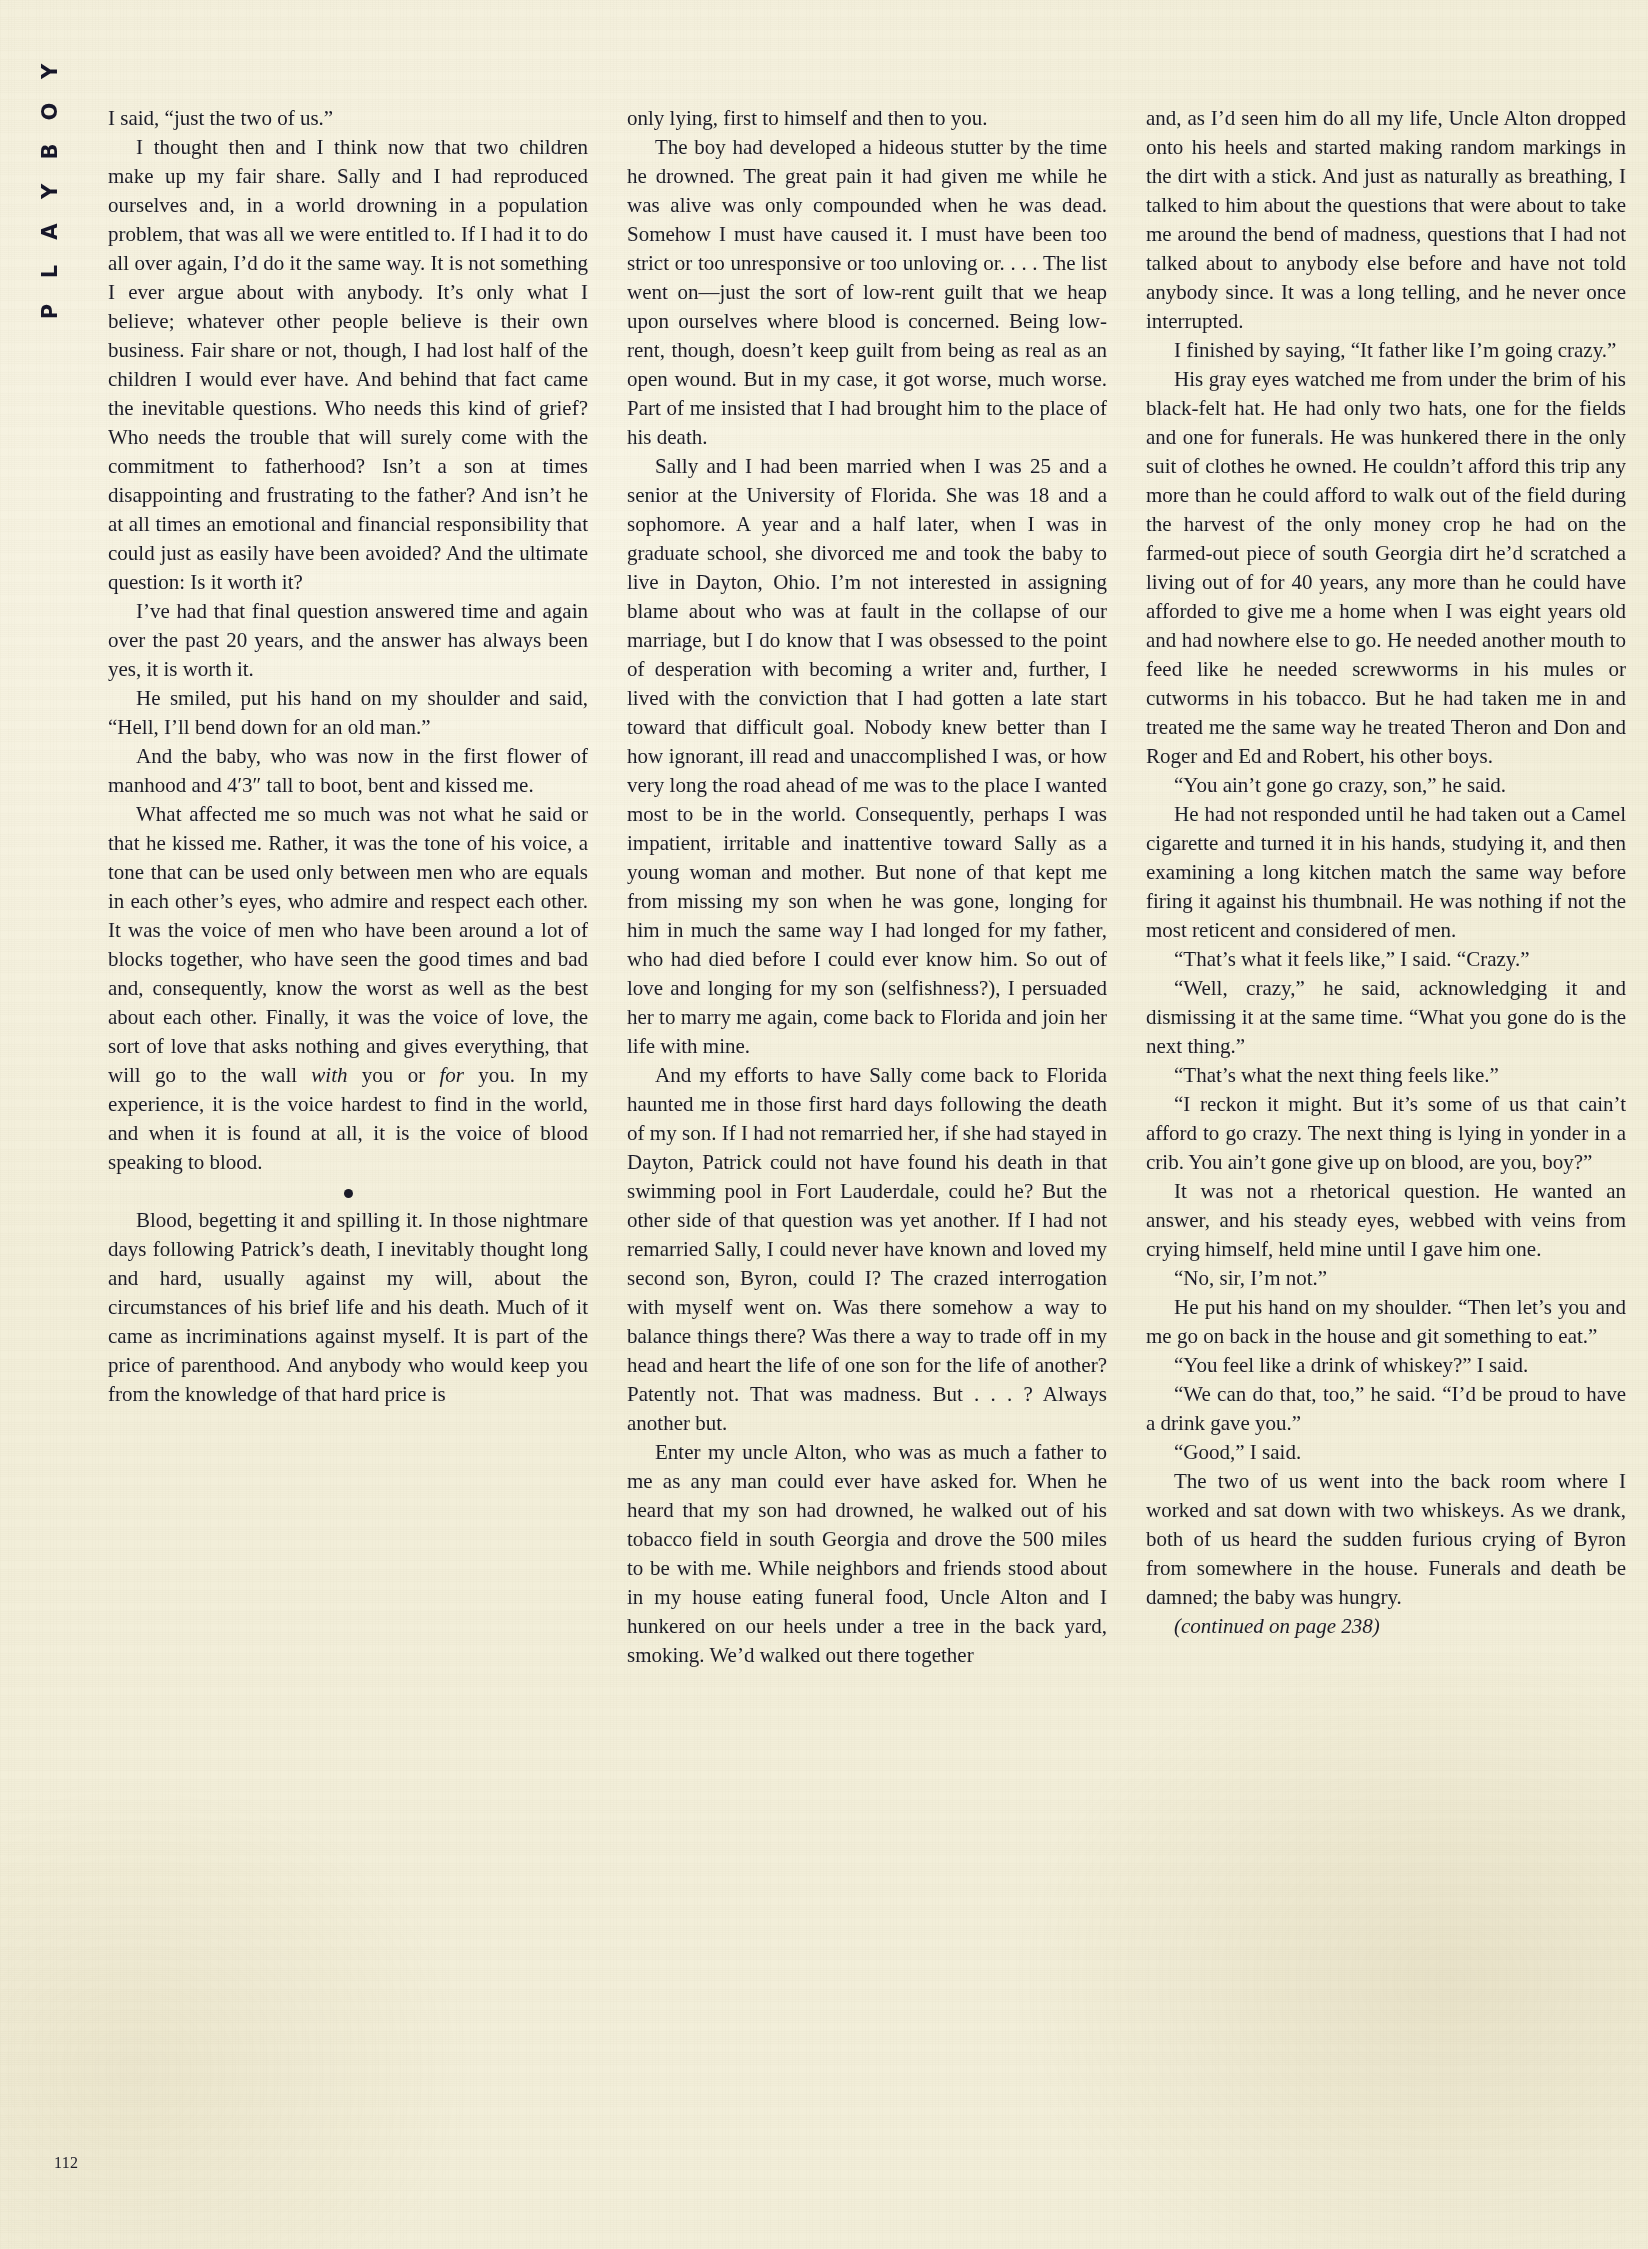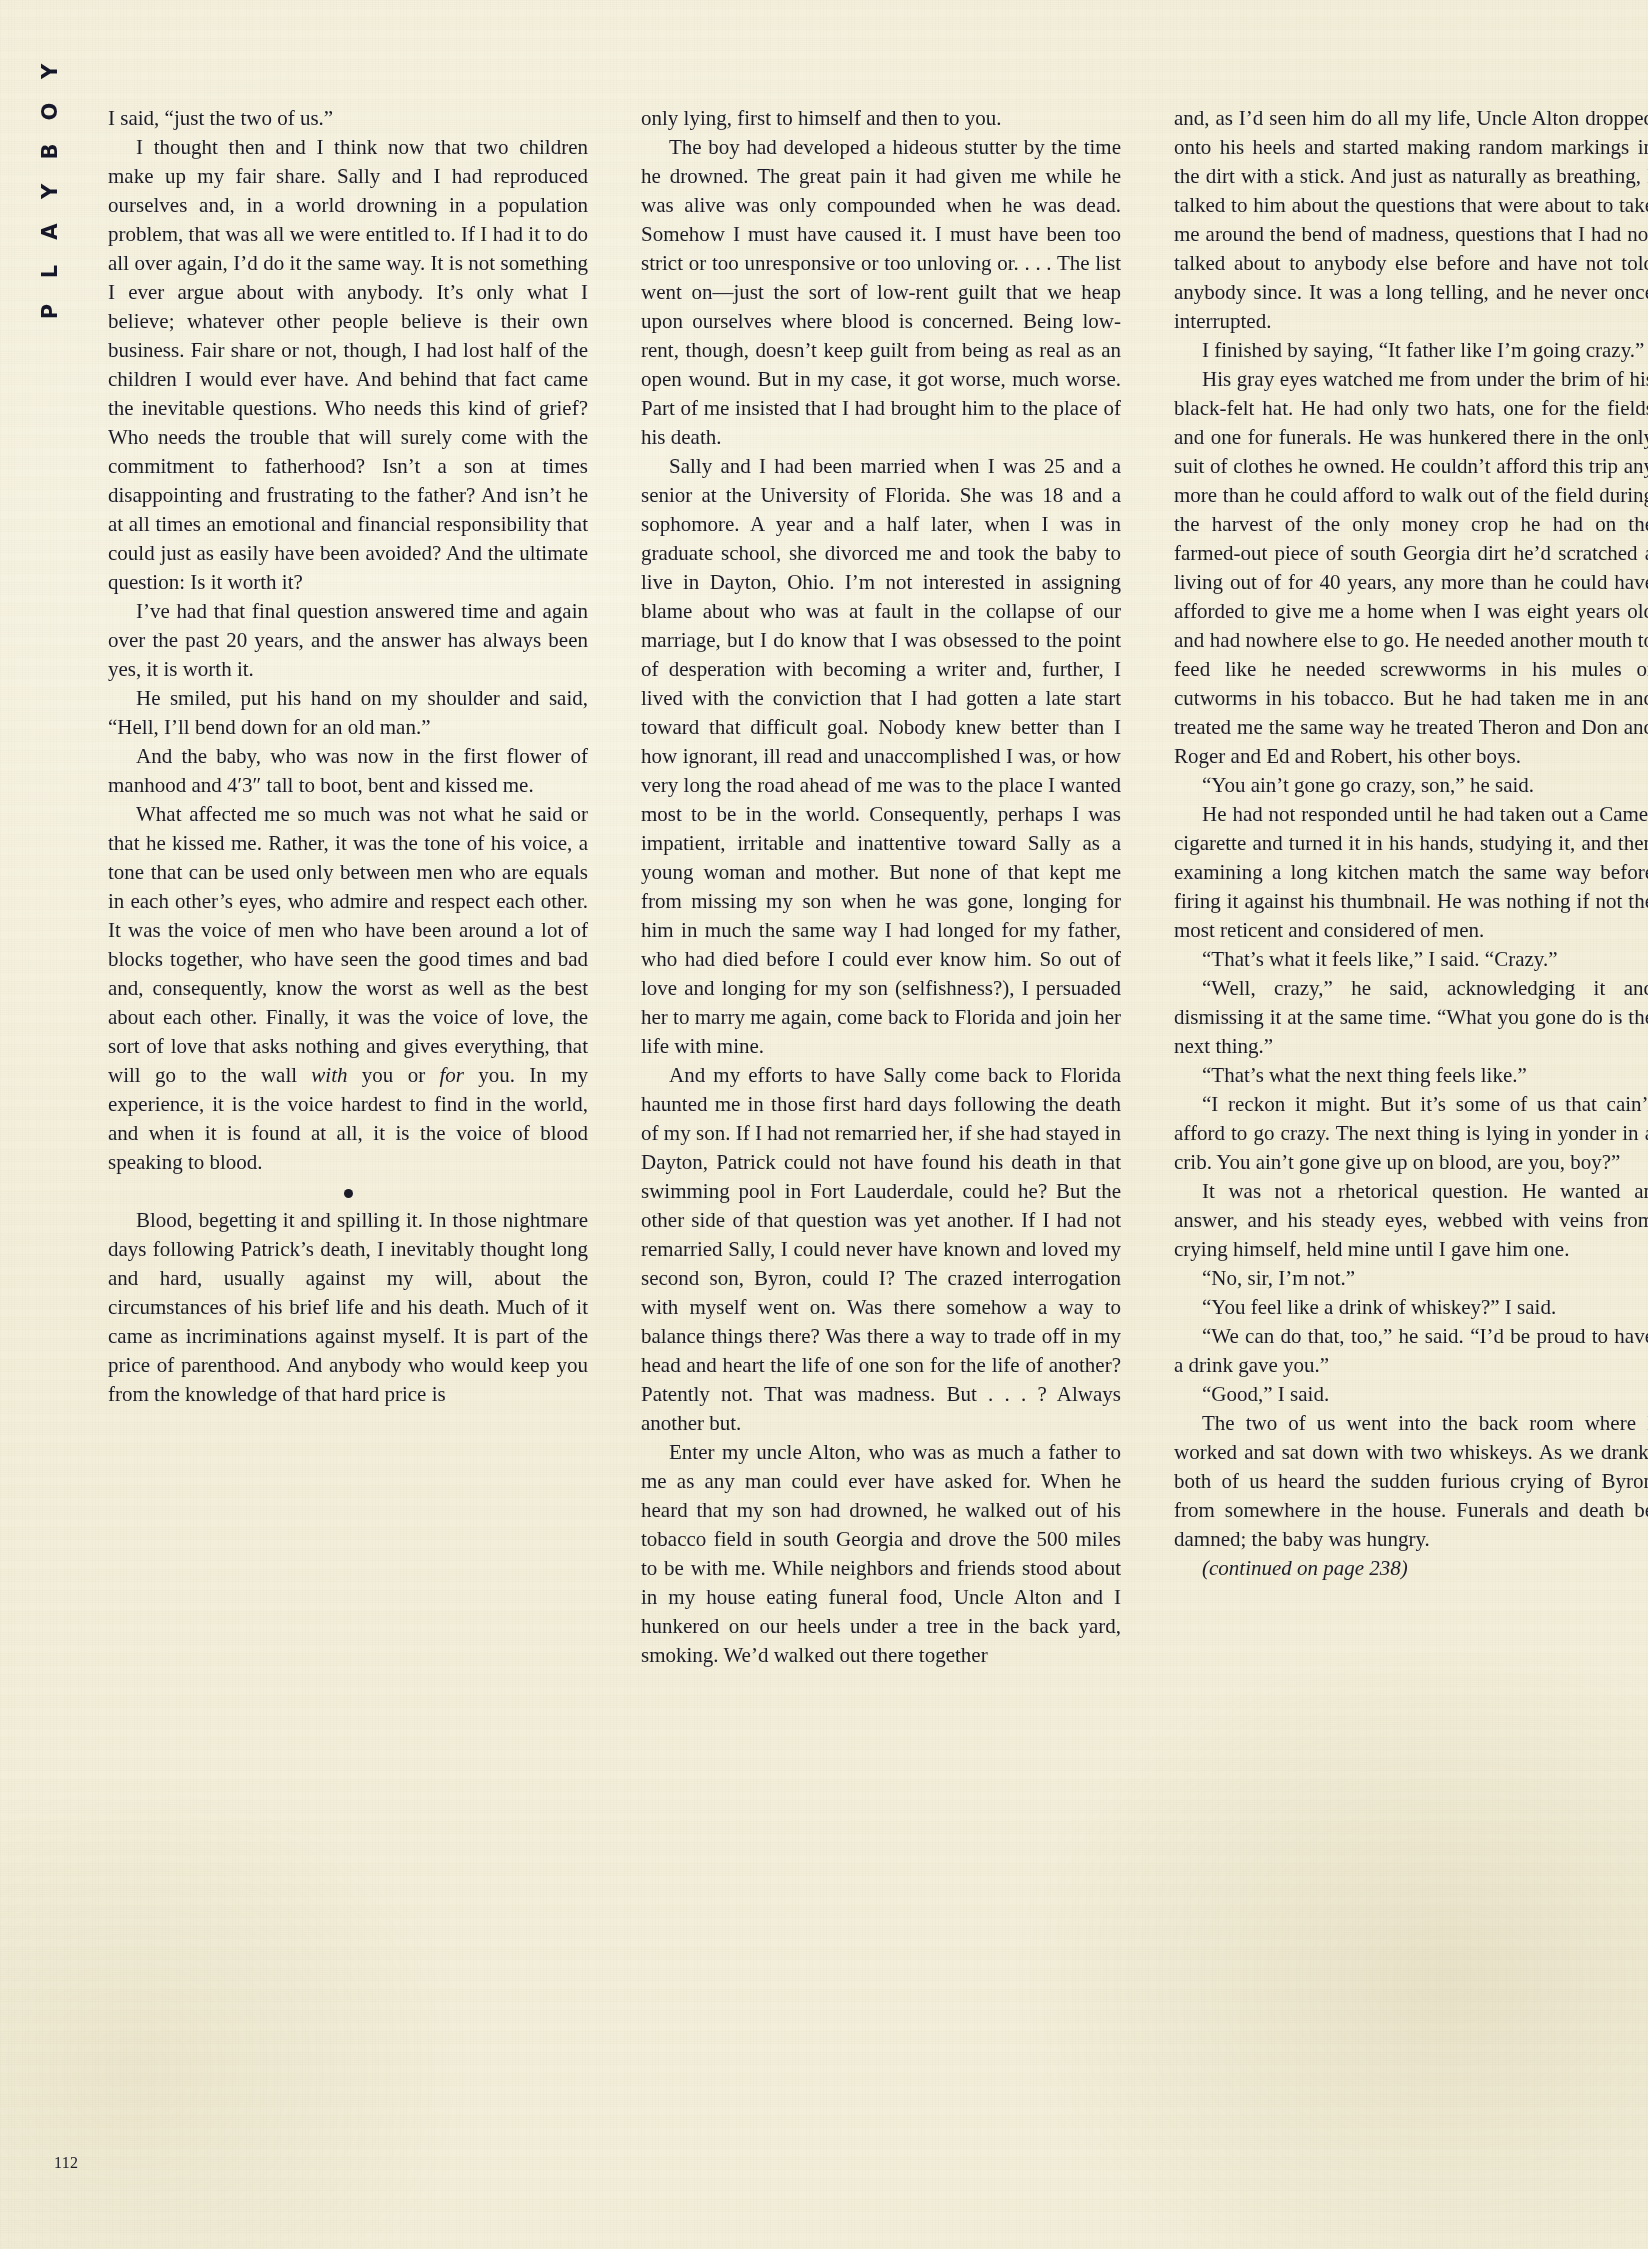--- a/index.html
+++ b/index.html
@@ -70,21 +70,21 @@
   }
 
   
   .columns {
     position: absolute;
     left: 108px;
     top: 104px;
     width: 1447px;
     height: 2055px;
     display: flex;
-    gap: 53px;
+    gap: 39px;
     z-index: 3;
   }
   .col {
     width: 480px;
     flex: 0 0 480px;
   }
 
   .col p {
     margin: 0;
     text-align: justify;
@@ -184,20 +184,21 @@
       <p>I finished by saying, “It father like I’m going crazy.”</p>
       <p>His gray eyes watched me from under the brim of his black-felt hat. He had only two hats, one for the fields and one for funerals. He was hunkered there in the only suit of clothes he owned. He couldn’t afford this trip any more than he could afford to walk out of the field during the harvest of the only money crop he had on the farmed-out piece of south Georgia dirt he’d scratched a living out of for 40 years, any more than he could have afforded to give me a home when I was eight years old and had nowhere else to go. He needed another mouth to feed like he needed screwworms in his mules or cutworms in his tobacco. But he had taken me in and treated me the same way he treated Theron and Don and Roger and Ed and Robert, his other boys.</p>
       <p>“You ain’t gone go crazy, son,” he said.</p>
       <p>He had not responded until he had taken out a Camel cigarette and turned it in his hands, studying it, and then examining a long kitchen match the same way before firing it against his thumbnail. He was nothing if not the most reticent and considered of men.</p>
       <p>“That’s what it feels like,” I said. “Crazy.”</p>
       <p>“Well, crazy,” he said, acknowledging it and dismissing it at the same time. “What you gone do is the next thing.”</p>
       <p>“That’s what the next thing feels like.”</p>
       <p>“I reckon it might. But it’s some of us that cain’t afford to go crazy. The next thing is lying in yonder in a crib. You ain’t gone give up on blood, are you, boy?”</p>
       <p>It was not a rhetorical question. He wanted an answer, and his steady eyes, webbed with veins from crying himself, held mine until I gave him one.</p>
       <p>“No, sir, I’m not.”</p>
+      <p>He put his hand on my shoulder. “Then let’s you and me go on back in the house and git something to eat.”</p>
       <p>“You feel like a drink of whiskey?” I said.</p>
       <p>“We can do that, too,” he said. “I’d be proud to have a drink gave you.”</p>
       <p>“Good,” I said.</p>
       <p>The two of us went into the back room where I worked and sat down with two whiskeys. As we drank, both of us heard the sudden furious crying of Byron from somewhere in the house. Funerals and death be damned; the baby was hungry.</p>
       <p class="continued">(continued on page 238)</p>
     </div>
 
   </div>
 
   <div class="folio">112</div>

